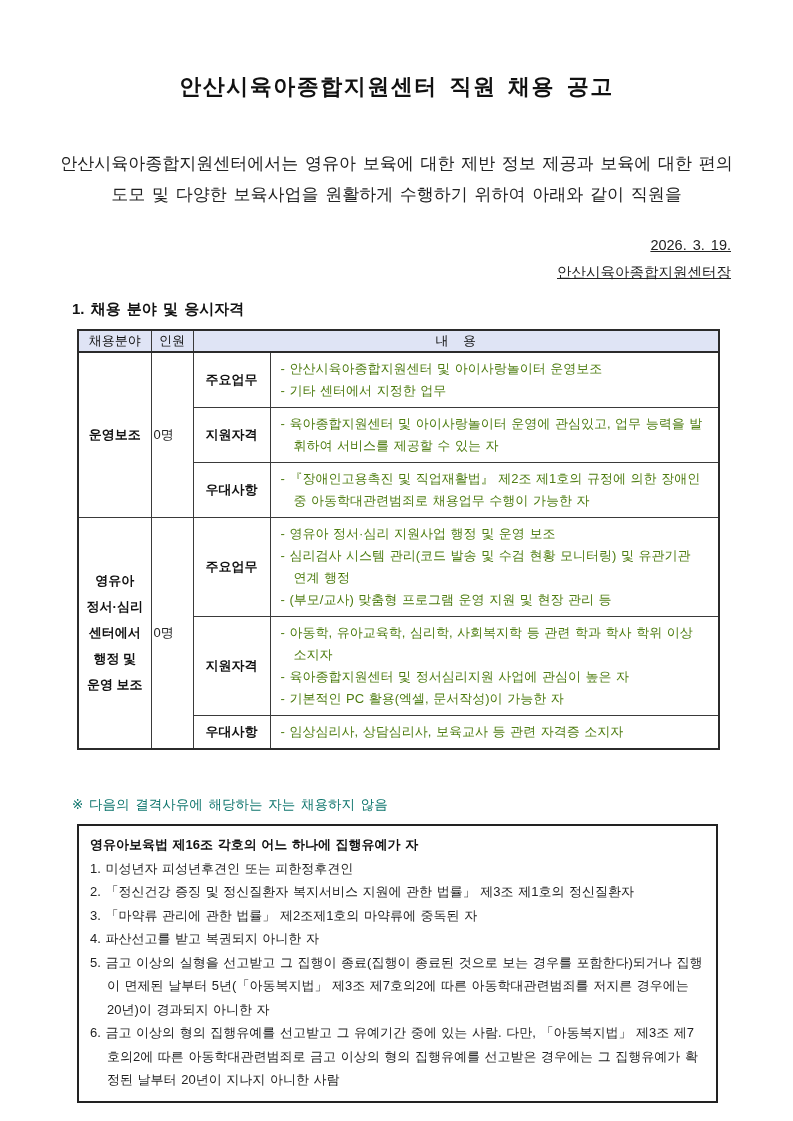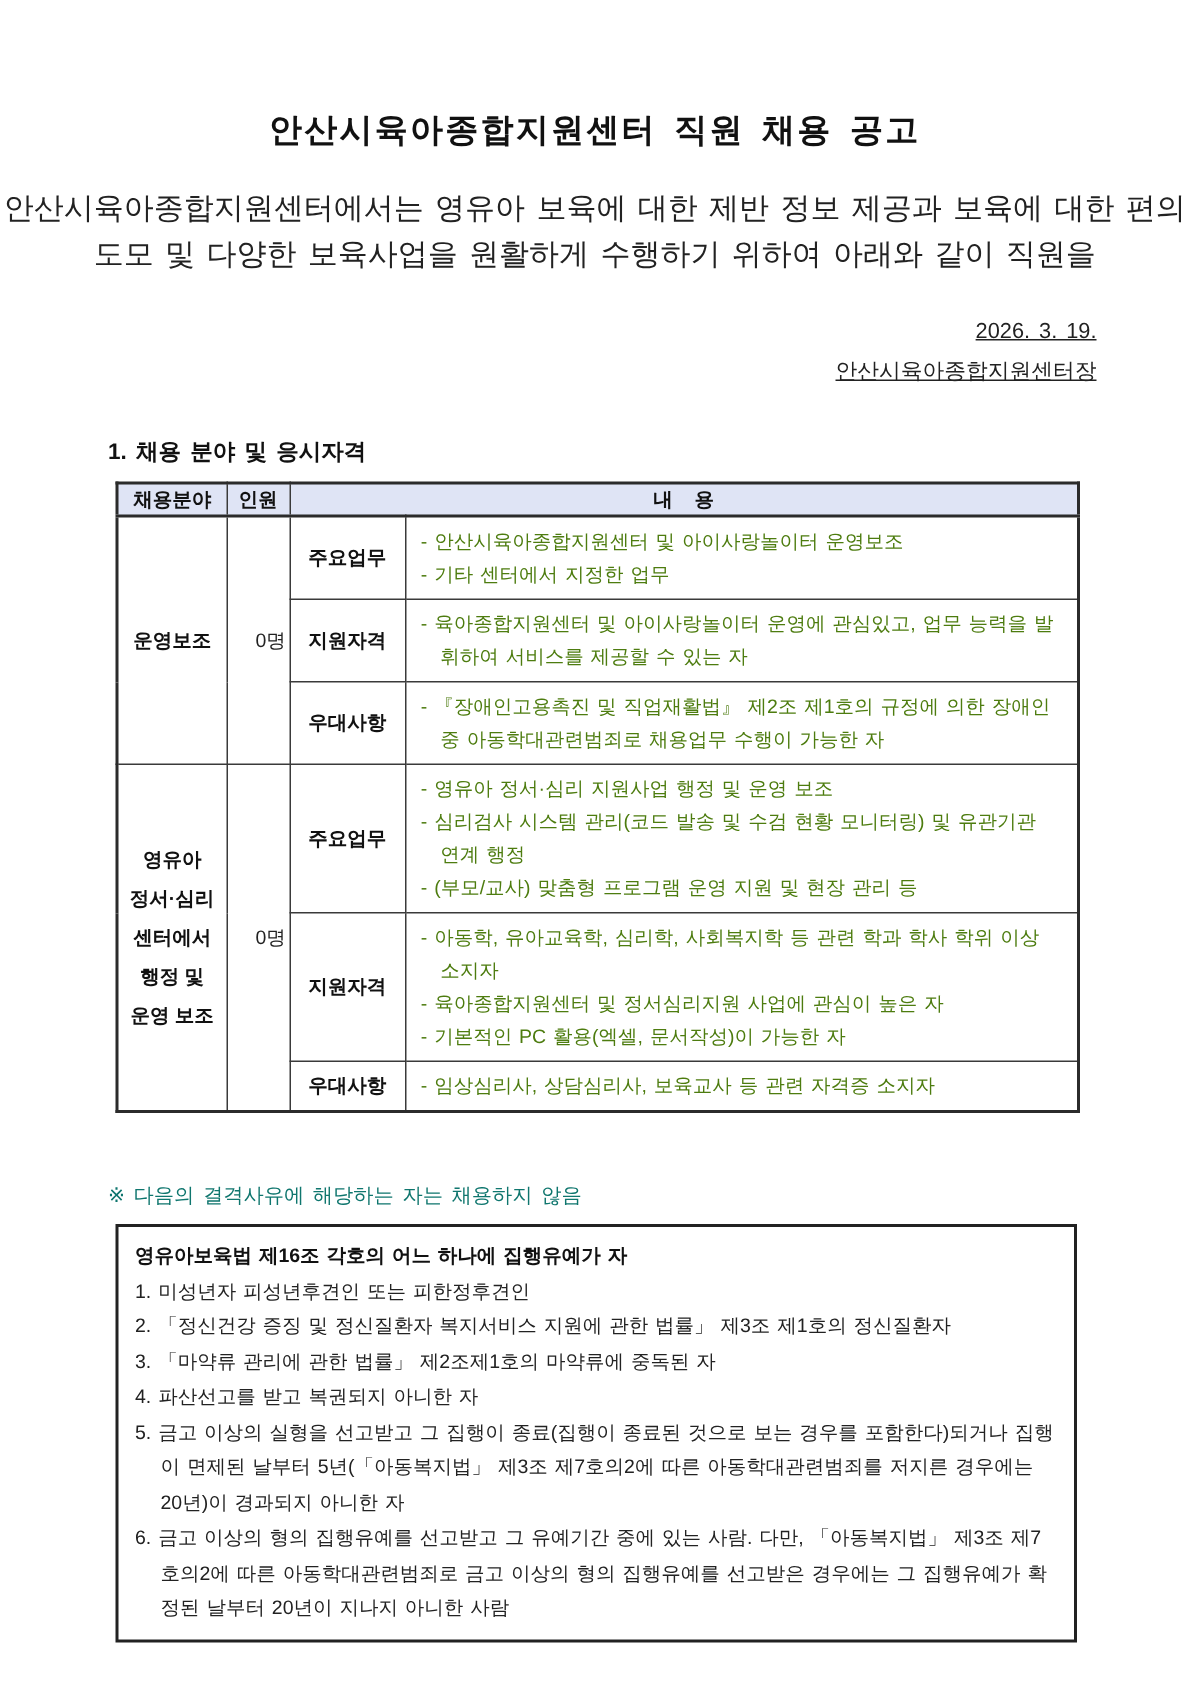--- a/index.html
+++ b/index.html
@@ -18,77 +18,77 @@
   .doc-title{
     margin:72px 0 0 0;
     text-align:center;
     font-size:22px;
     font-weight:bold;
     letter-spacing:1.5px;
     word-spacing:4px;
     color:#111;
   }
   .intro{
-    margin-top:22px;
-    text-align:center;
-    font-size:20px;
+    margin-top:46px;
+    text-align:center;
+    font-size:17px;
     line-height:31px;
     word-spacing:2px;
     color:#222;
   }
   .date-block{
     margin-top:22px;
     padding-right:62px;
     text-align:right;
     font-size:14.5px;
     line-height:27px;
     word-spacing:2px;
     color:#222;
     text-decoration:underline;
   }
   .section-heading{
-    margin:30px 0 0 72px;
+    margin:14px 0 0 72px;
     font-size:15px;
     font-weight:bold;
     word-spacing:2px;
     color:#111;
   }
   table.recruit{
     margin:10px 0 0 77px;
     width:641px;
     border-collapse:collapse;
     table-layout:fixed;
     border:2px solid #2b2b2b;
     font-size:13px;
   }
   table.recruit th, table.recruit td{
     border:1px solid #3a3a3a;
     vertical-align:middle;
     box-sizing:border-box;
   }
   table.recruit thead th{
     background:#dfe4f5;
-    font-weight:bold;
+    font-weight:normal;
     height:16px;
     text-align:center;
     border-bottom:2px solid #2b2b2b;
     color:#111;
   }
   th.content-head{white-space:pre;}
   td.field-cell{
     text-align:center;
     font-weight:bold;
     white-space:pre-line;
     line-height:26px;
     color:#111;
     padding:4px 2px;
     margin-top:17px;
   }
   td.count-cell{
-    text-align:right;
+    text-align:left;
     padding:2px;
     color:#222;
   }
   td.label-cell{
     text-align:center;
     font-weight:bold;
     color:#111;
     padding:4px 2px;
   }
   td.content-cell{

